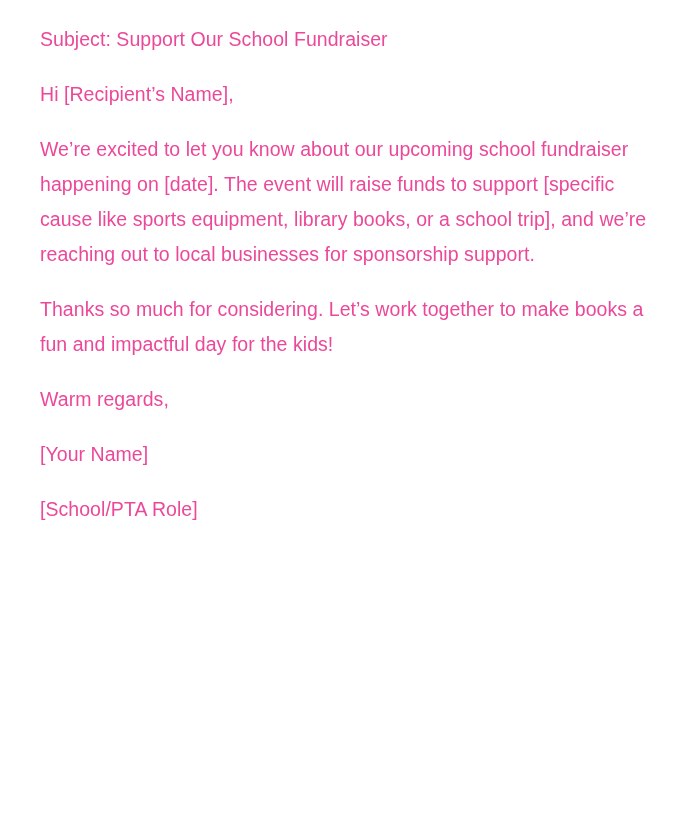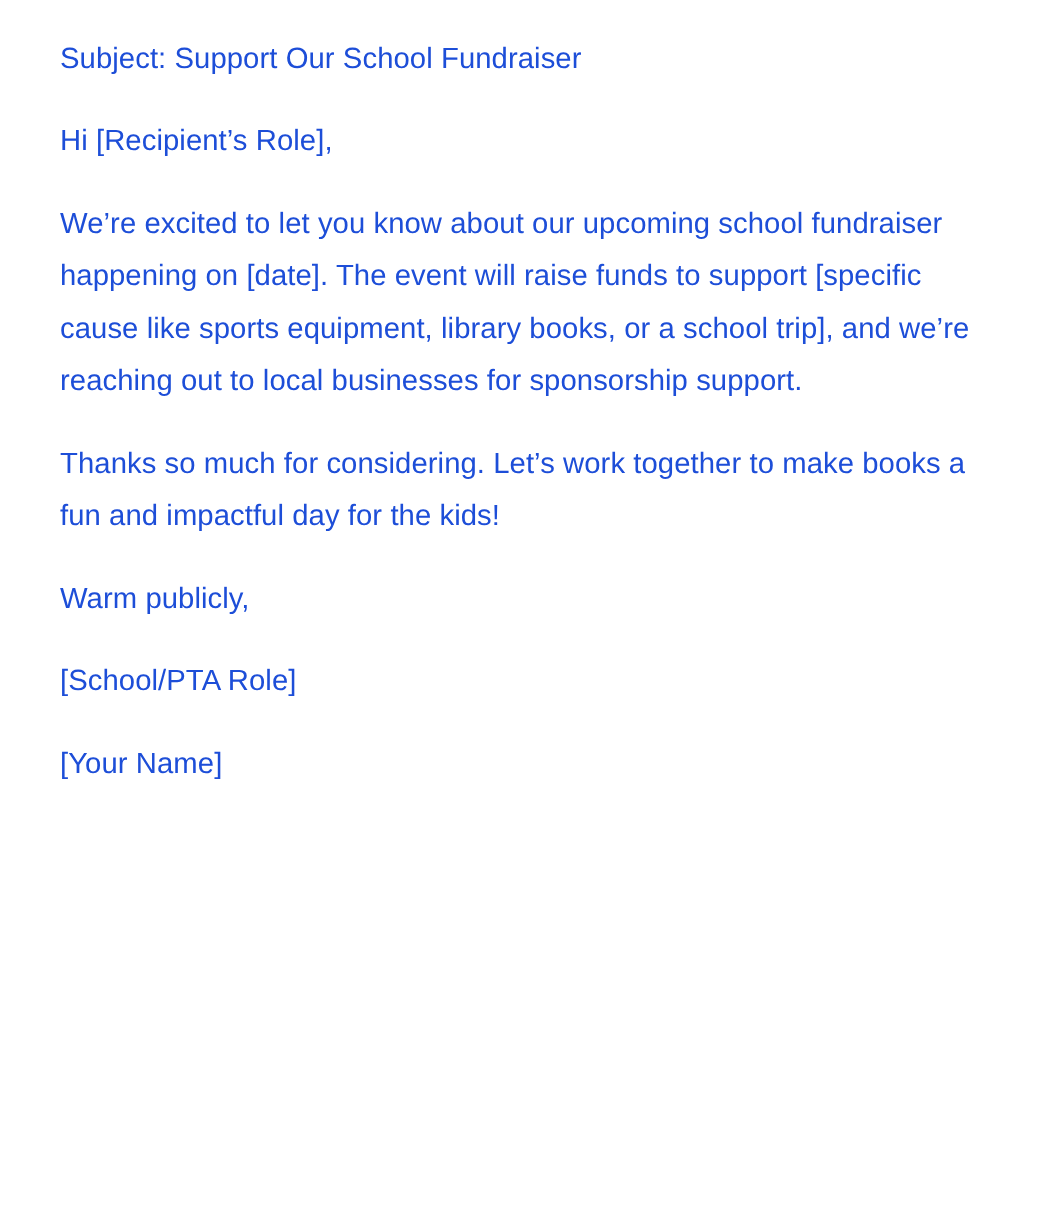--- a/index.html
+++ b/index.html
@@ -26,39 +26,39 @@
       font-size: 25px;
       line-height: 36px;
       margin: 0 0 14px 0;
       letter-spacing: -0.4px;
       color: #000000;
     }
     .para {
       font-size: 19.5px;
       line-height: 35px;
       margin: 0 0 20px 0;
-      color: #1d4ed8;
+      color: #ec4899;
       letter-spacing: 0.05px;
     }
     .para.single {
       margin-bottom: 20px;
     }
   </style>
 </head>
 <body>
 
 <div class="doc">
 
   <p class="para single">Subject: Support Our School Fundraiser</p>
 
-  <p class="para single">Hi [Recipient’s Role],</p>
+  <p class="para single">Hi [Recipient’s Name],</p>
 
   <p class="para">We’re excited to let you know about our upcoming school fundraiser happening on [date]. The event will raise funds to support [specific cause like sports equipment, library books, or a school trip], and we’re reaching out to local businesses for sponsorship support.</p>
 
 
   <p class="para">Thanks so much for considering. Let’s work together to make books a fun and impactful day for the kids!</p>
 
-  <p class="para single">Warm publicly,</p>
+  <p class="para single">Warm regards,</p>
+
+  <p class="para single">[Your Name]</p>
 
   <p class="para single">[School/PTA Role]</p>
-
-  <p class="para single">[Your Name]</p>
 </div>
 
 </body></html>

